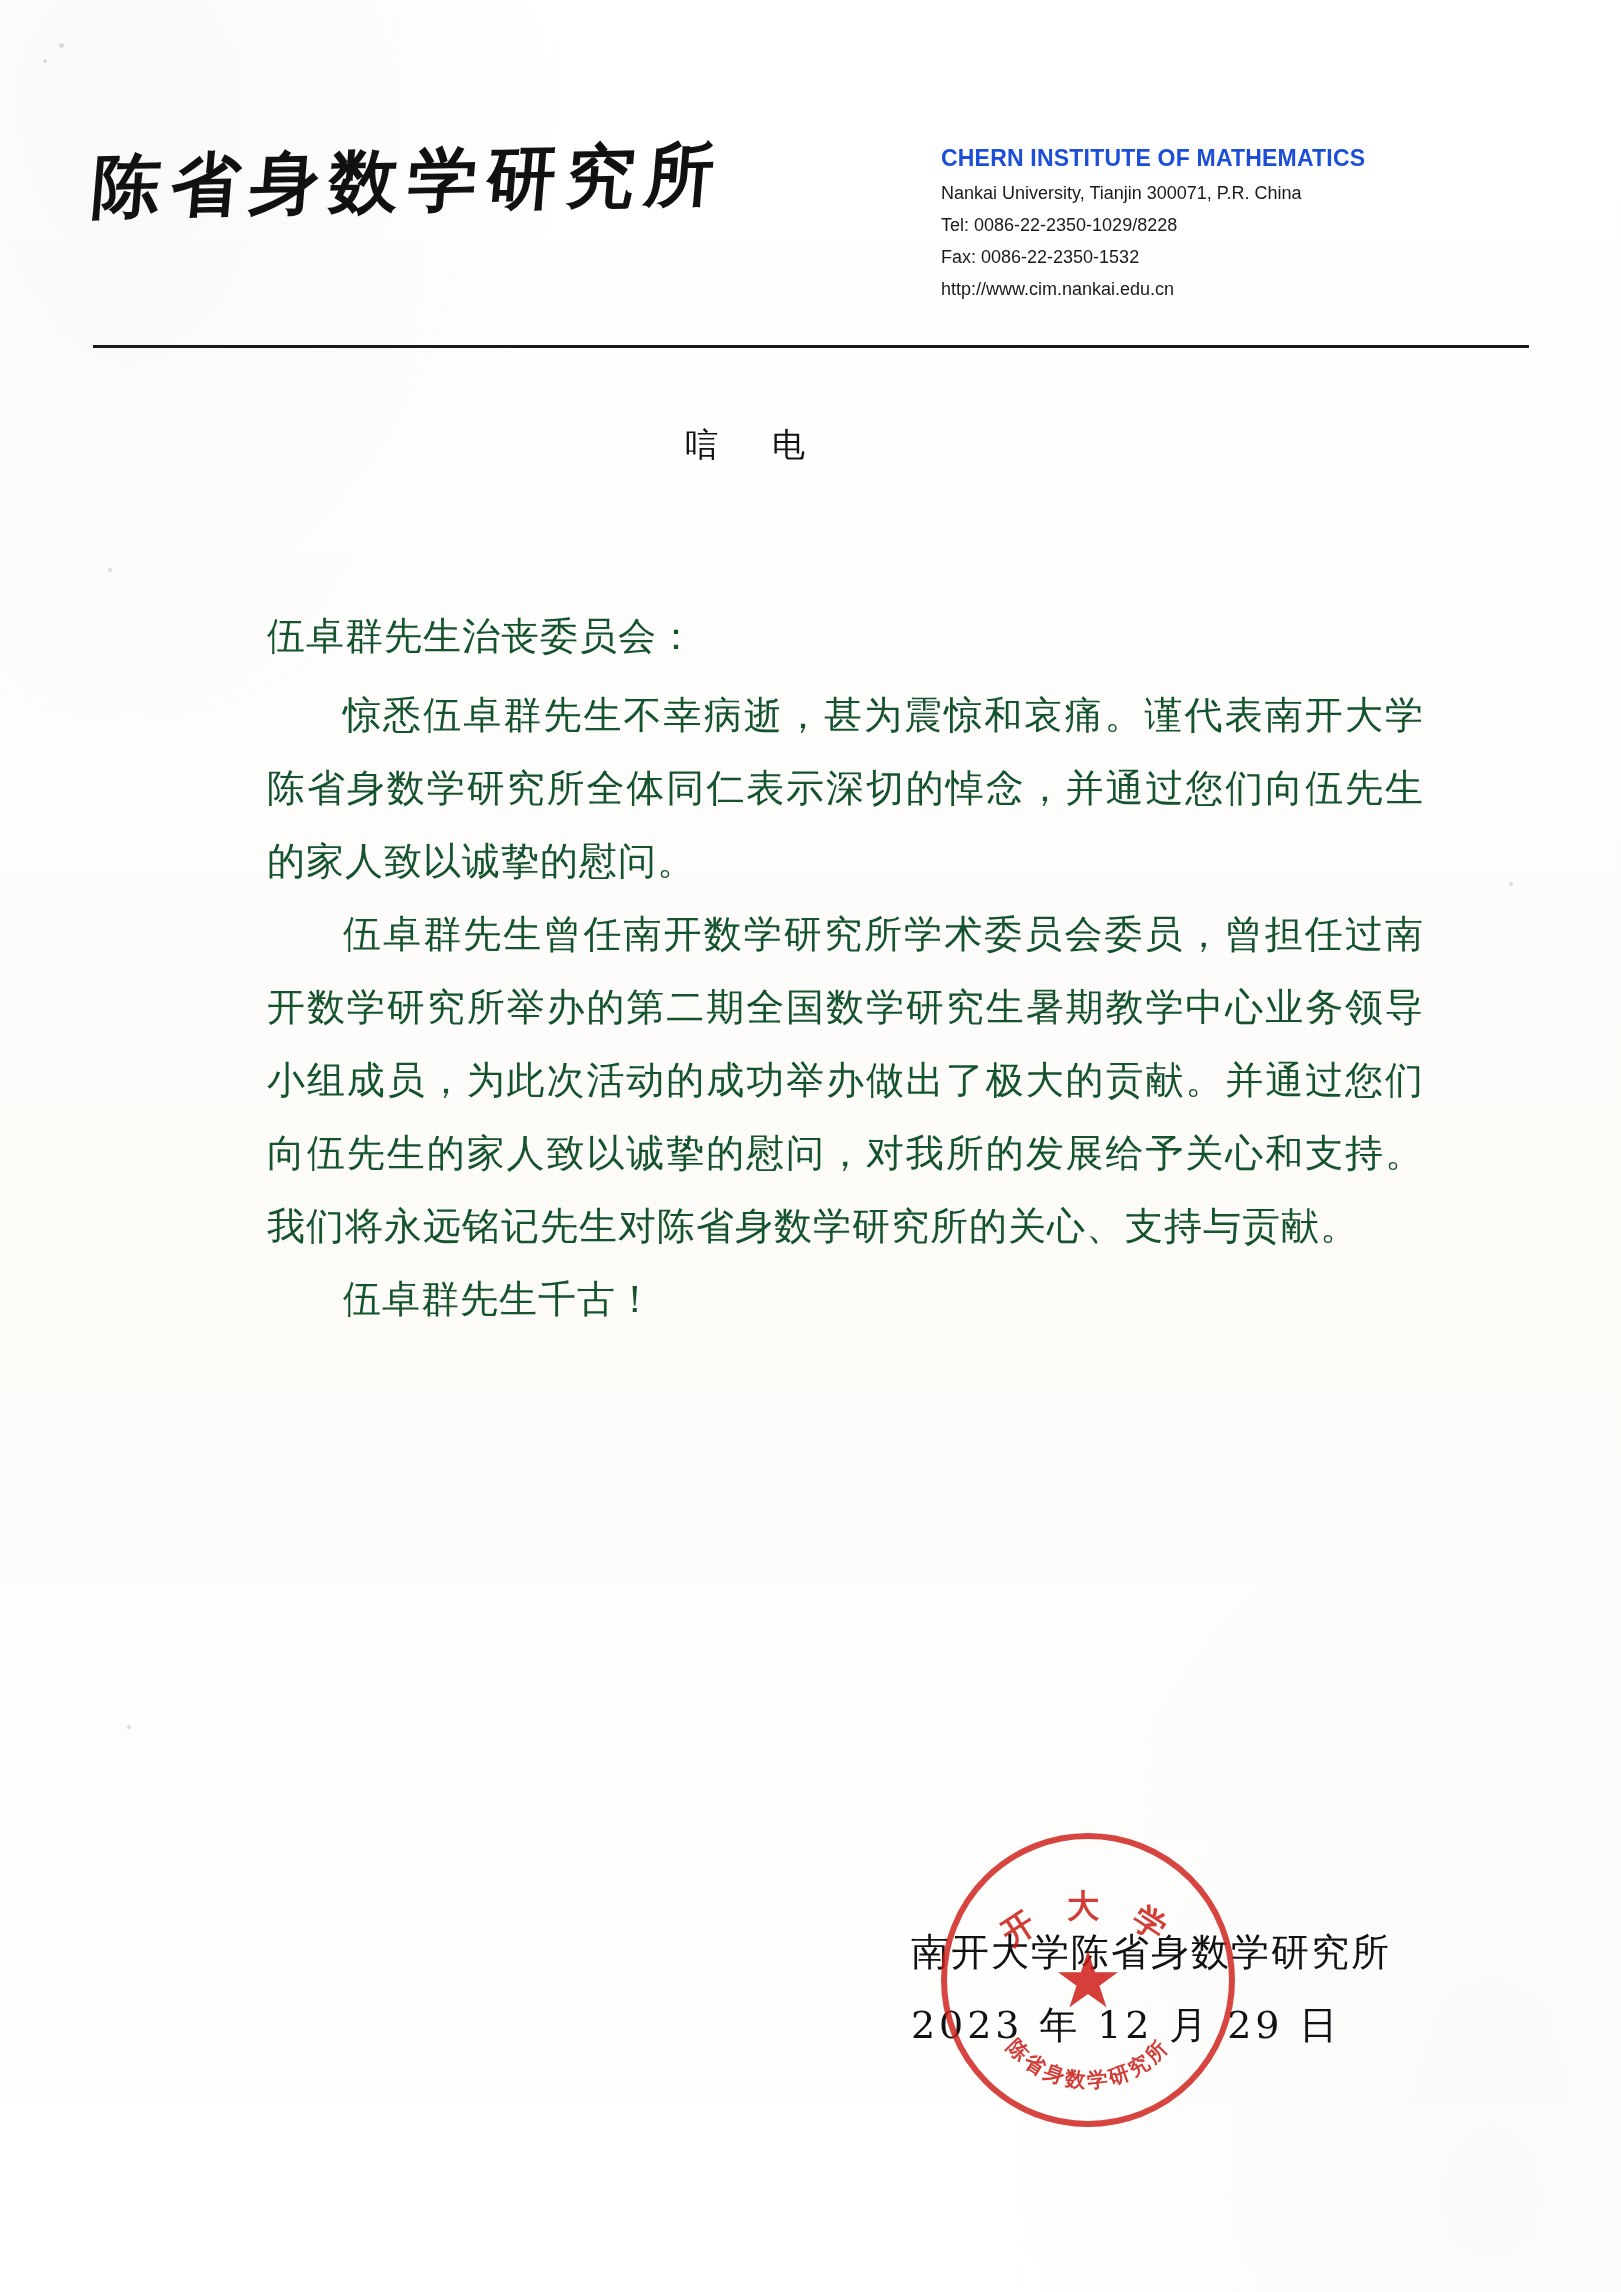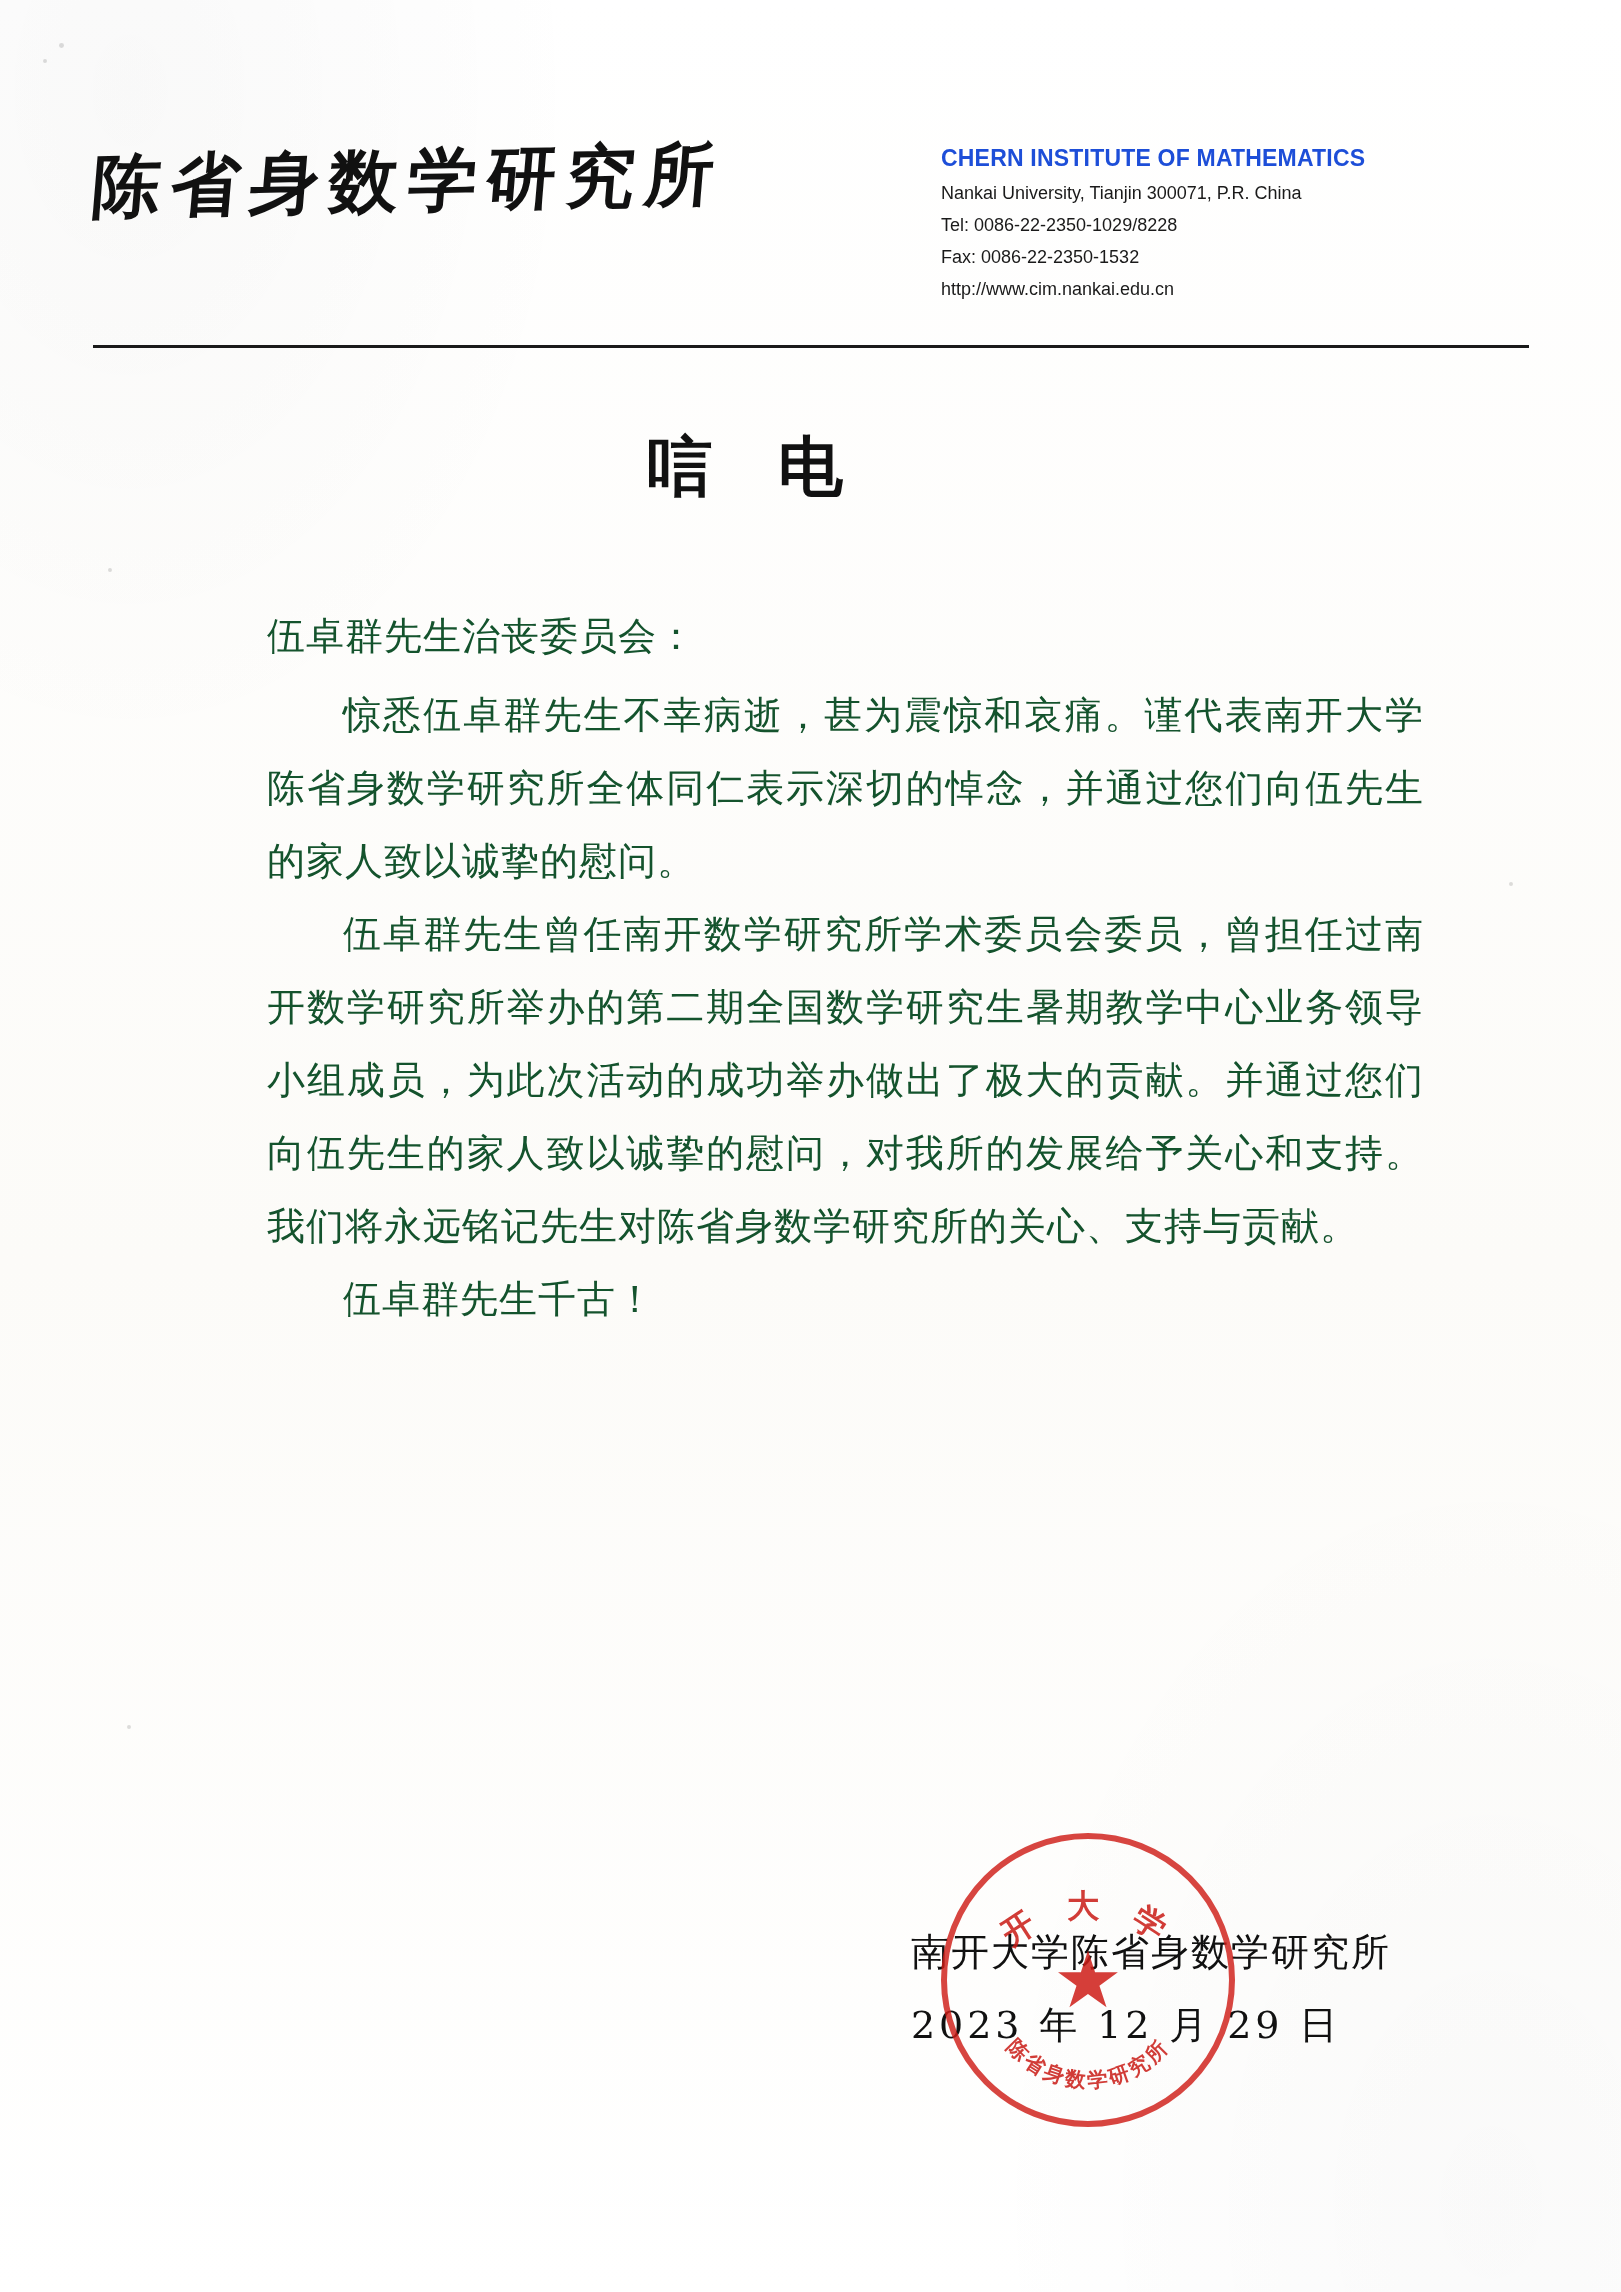--- a/index.html
+++ b/index.html
@@ -81,22 +81,22 @@
   }
 
   
   .doc-title {
     position: absolute;
     top: 423px;
     left: 0;
     width: 1512px;
     text-align: center;
     font-family: "DejaVu Serif", serif;
-    font-weight: 700;
-    font-size: 65px;
+    font-weight: 400;
+    font-size: 33px;
     letter-spacing: 21.6px;
     color: #111;
   }
 
   
   .body-block {
     position: absolute;
     left: 267px;
     top: 600px;
     width: 1157px;

